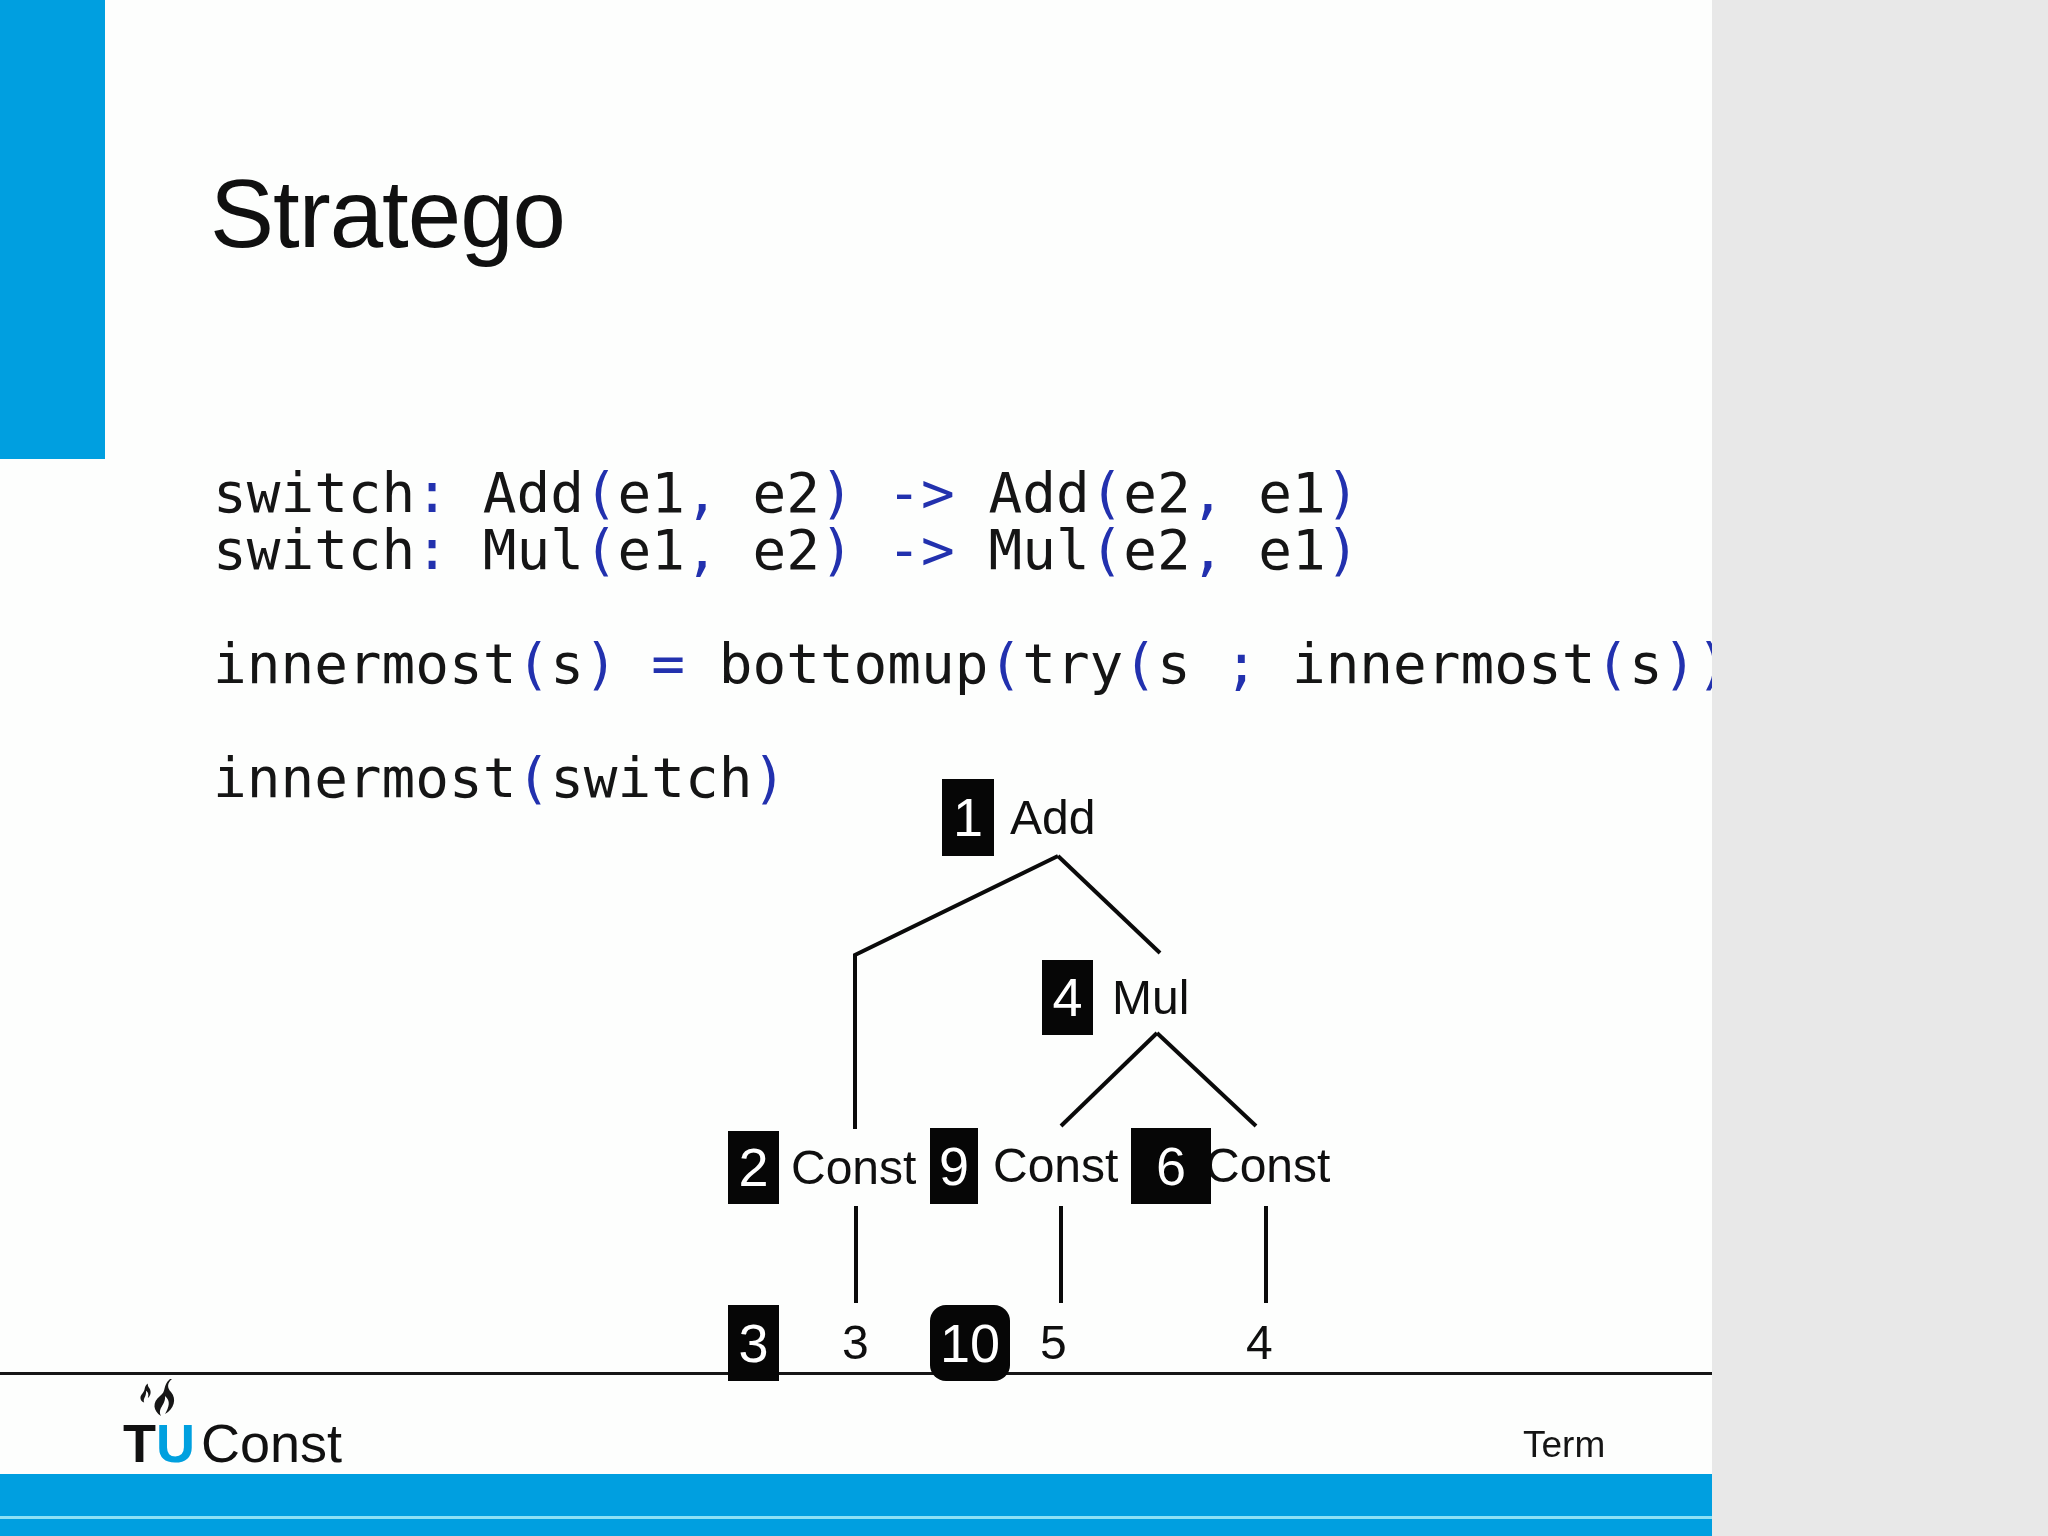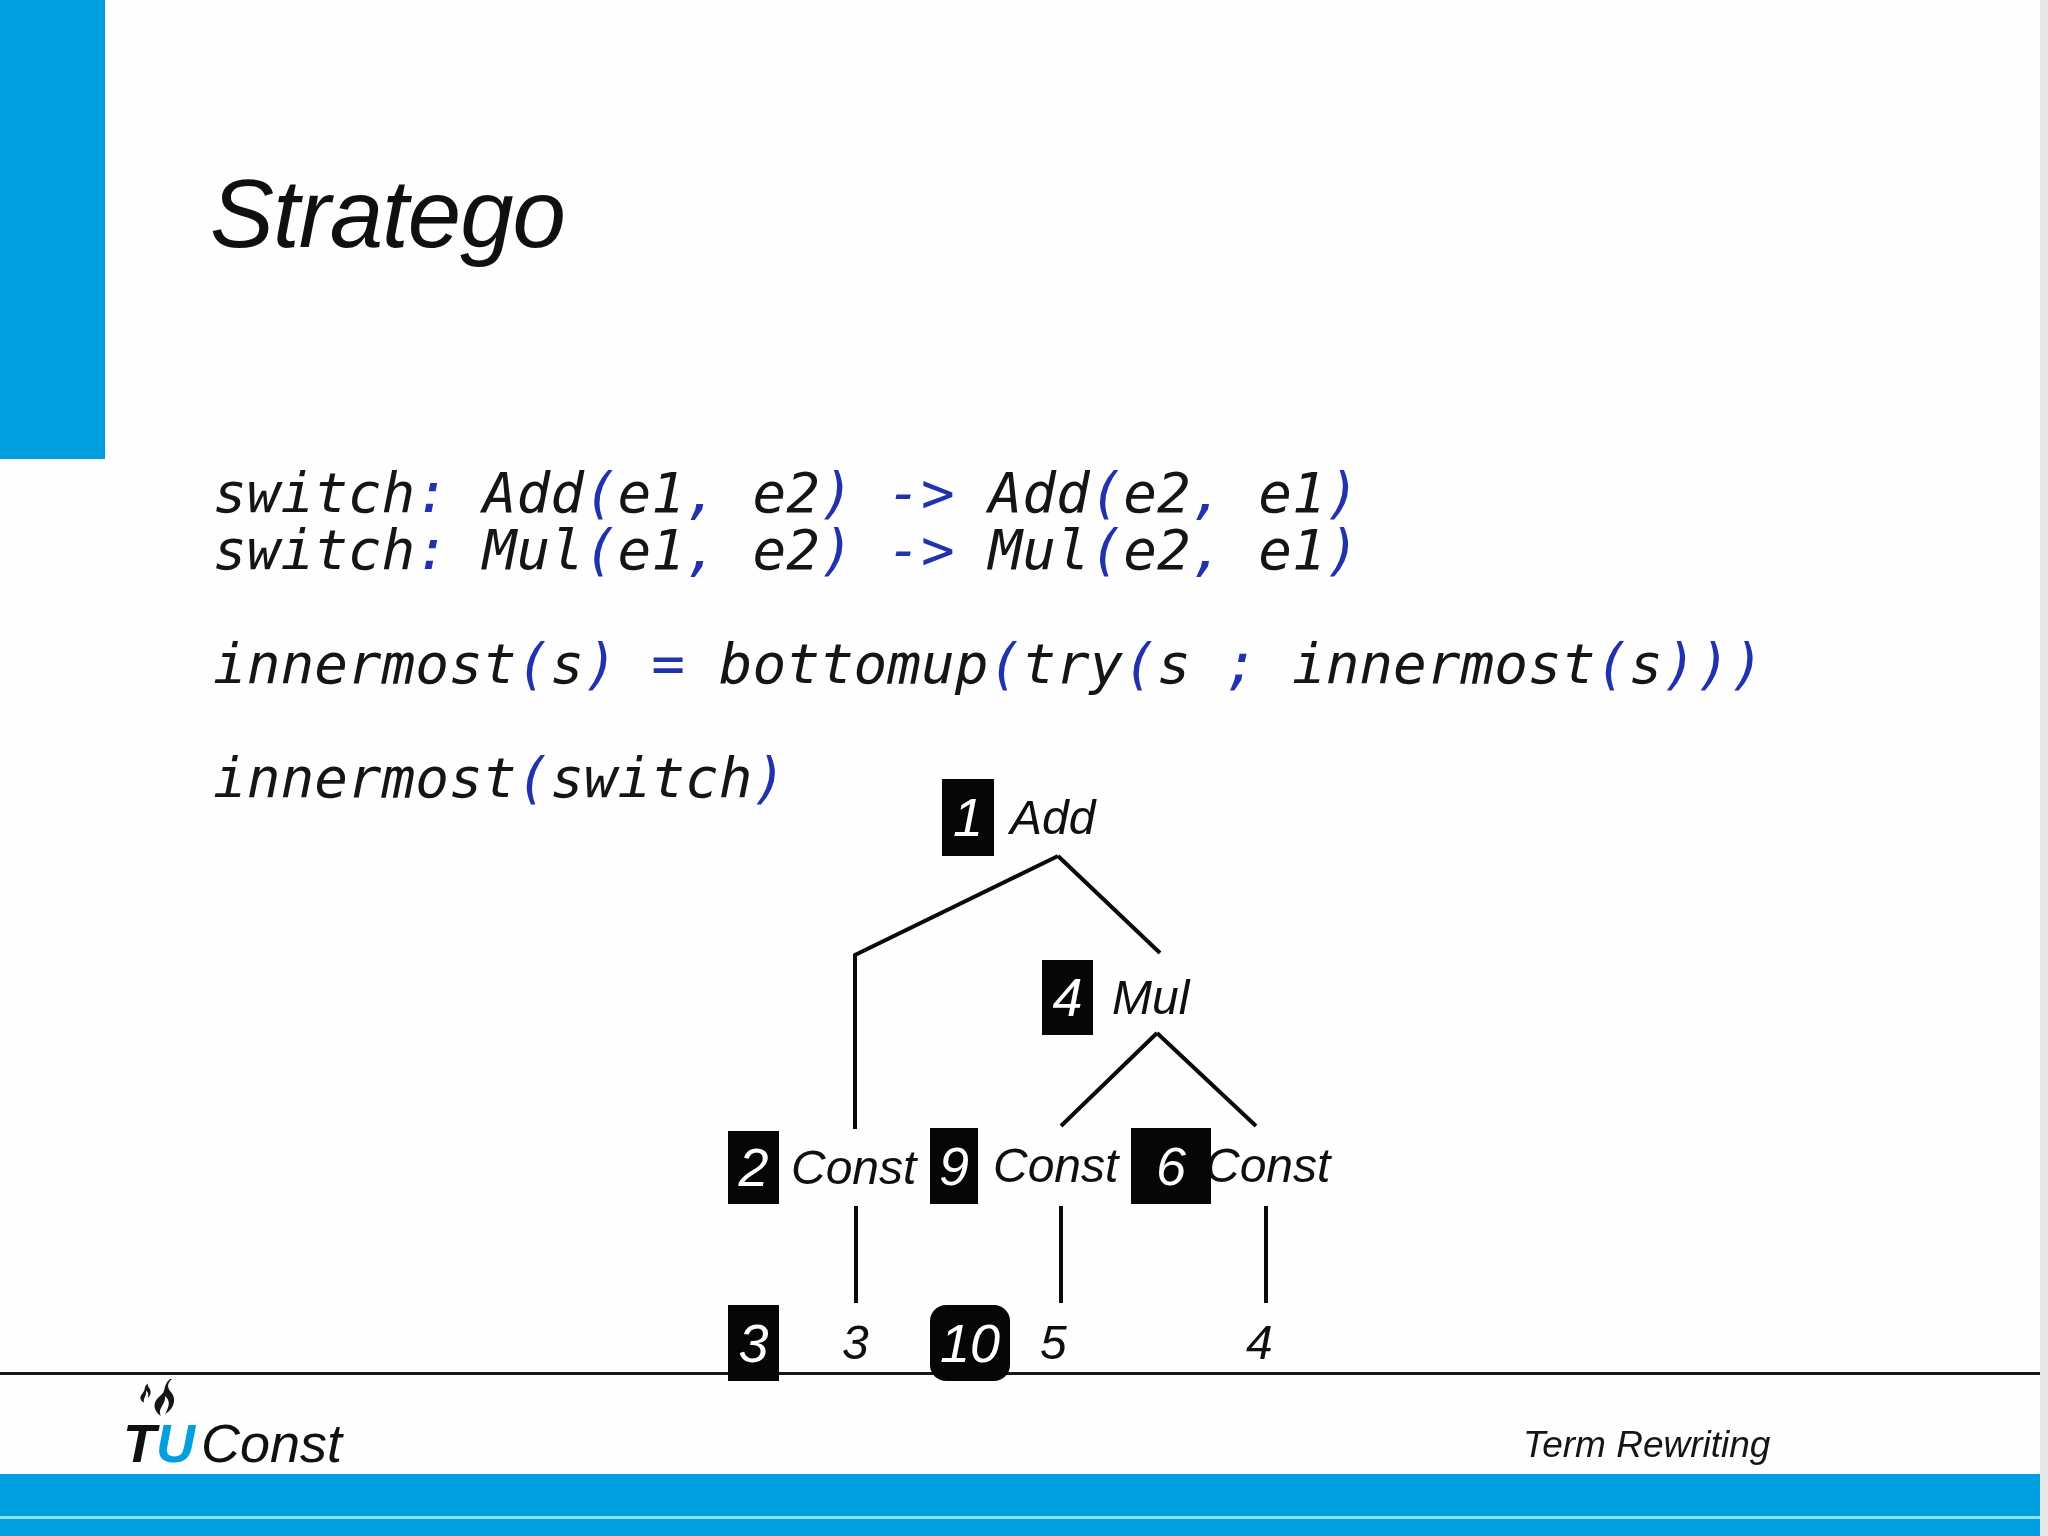--- a/index.html
+++ b/index.html
@@ -1,24 +1,23 @@
 <!DOCTYPE html>
 <html><head>
 <meta charset="utf-8">
 <style>
   * { margin:0; padding:0; box-sizing:border-box; }
   html,body { background:#e8e8e8; }
   .slide {
     position:relative;
-    width:2040px; height:1536px;
+    width:1712px; height:1536px;
     background:#fdfefd;
     overflow:hidden;
     font-family:"Liberation Sans", sans-serif;
     color:#111;
-    font-style:italic;
   }
   .left-accent-bar {
     position:absolute; left:0; top:0;
     width:105px; height:459px;
     background:#009FE0;
   }
   .page-title {
     position:absolute; left:210px; top:166px;
     font-size:96px; line-height:96px; font-weight:400;
     letter-spacing:-1px; color:#101010;

